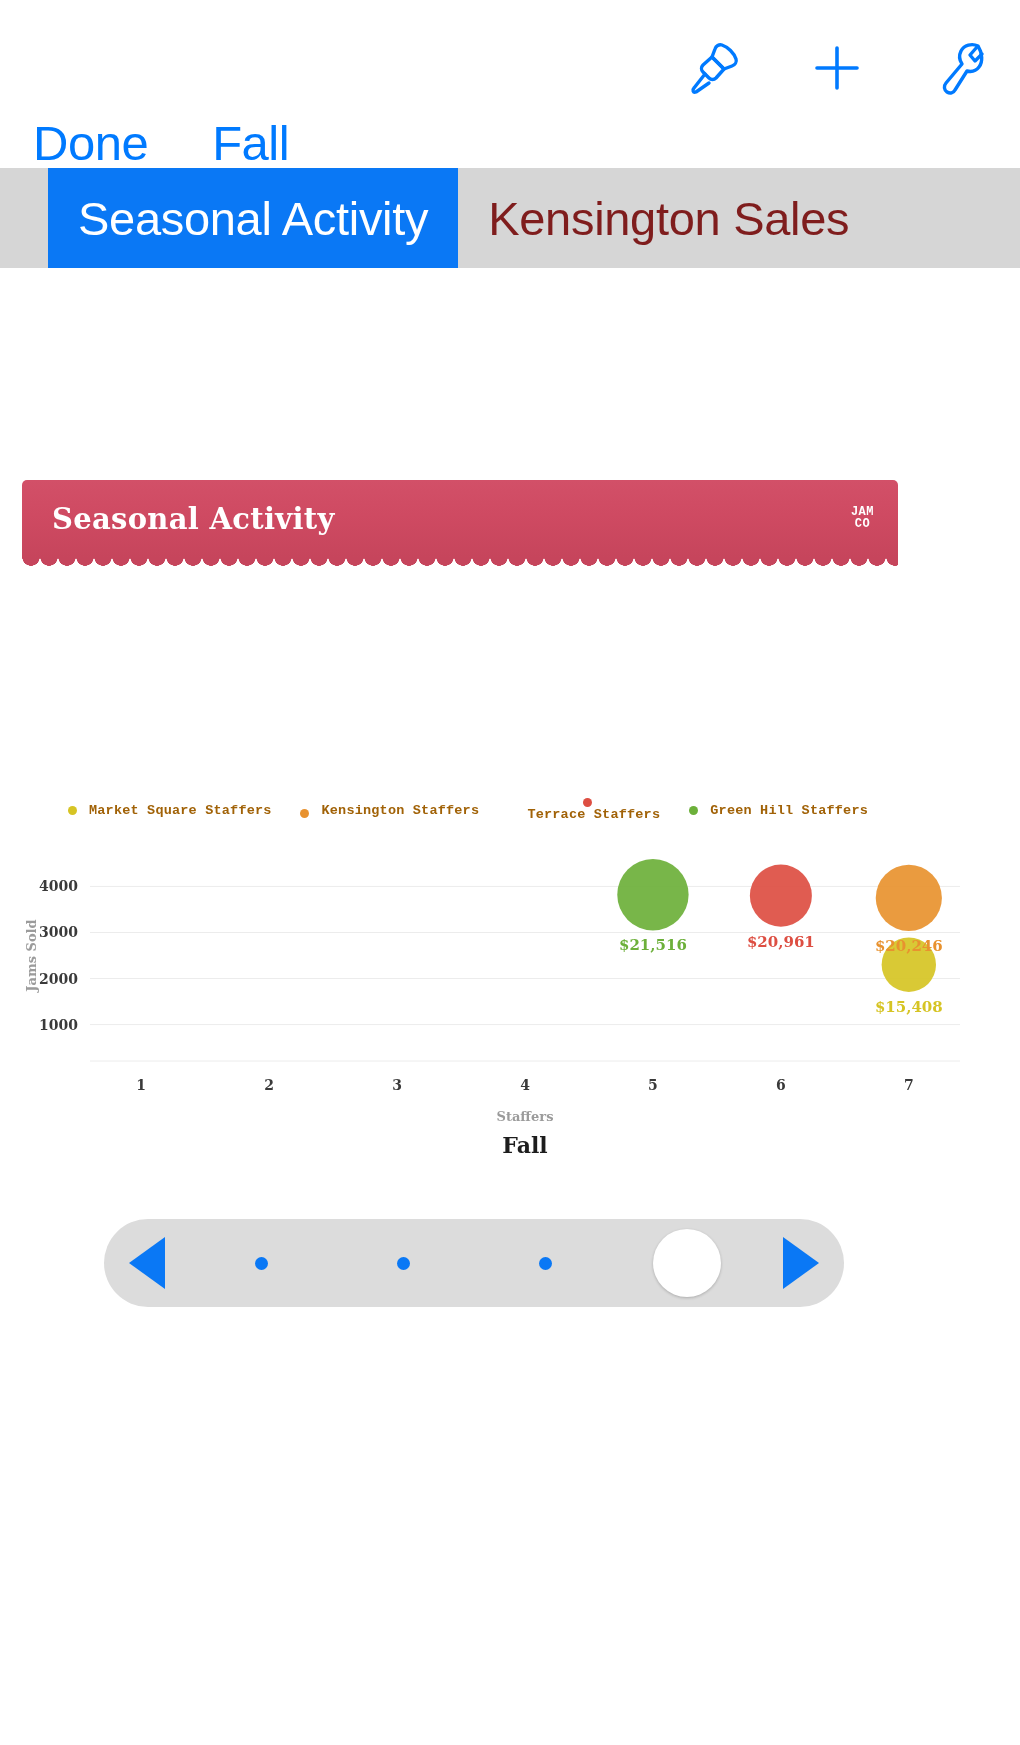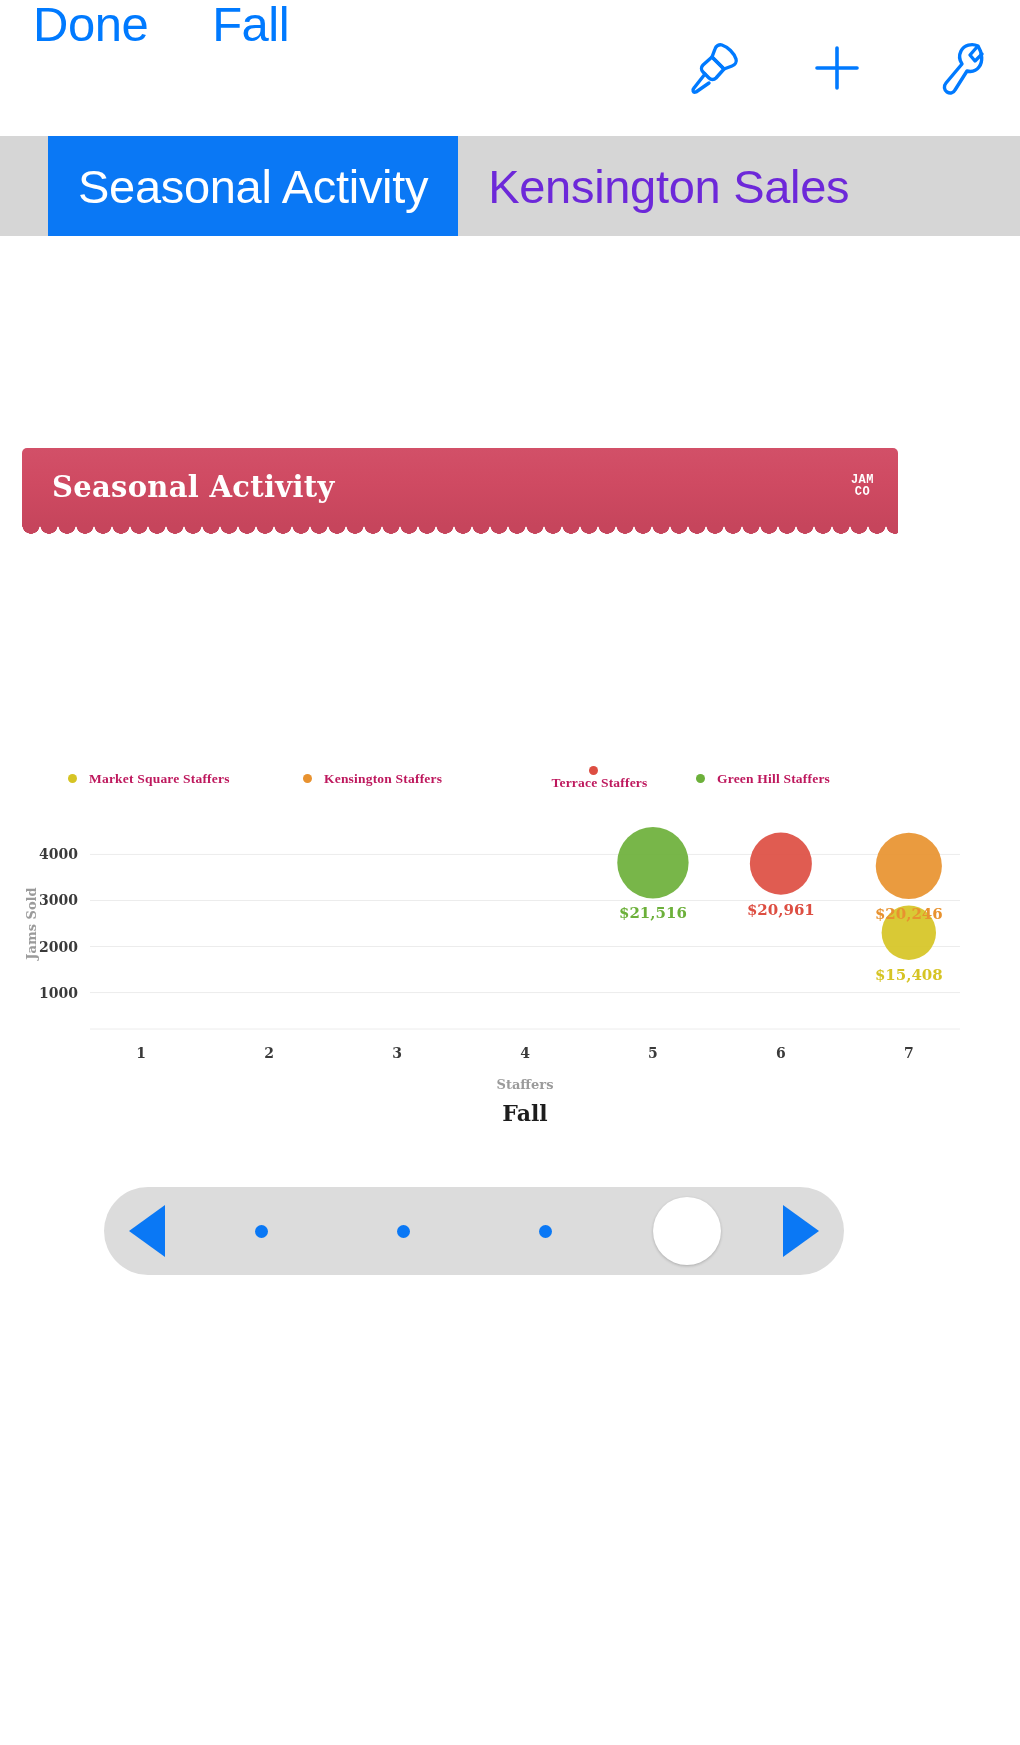--- a/index.html
+++ b/index.html
@@ -7,24 +7,24 @@
     margin: 0; padding: 0;
     width: 1020px; height: 1745px;
     background: #ffffff;
     font-family: "Liberation Sans", sans-serif;
     overflow: hidden;
   }
 
   
   .toolbar {
     position: relative;
-    height: 136px;
+    height: 168px;
     background: #ffffff;
     display: flex;
-    align-items: flex-start;
+    align-items: flex-end;
   }
   .tb-left { display: flex; align-items: baseline; padding-left: 33px; }
   .tb-btn {
     color: #007aff;
     font-size: 49px;
     font-weight: 400;
     letter-spacing: -0.5px;
     line-height: 1;
     cursor: pointer;
     white-space: nowrap;
@@ -55,21 +55,21 @@
   }
   .tab-gutter { width: 48px; flex: 0 0 48px; background: #d6d6d6; }
   .tab {
     display: flex;
     align-items: center;
     justify-content: center;
     padding: 0 30px;
     font-size: 47px;
     font-weight: 400;
     letter-spacing: -0.3px;
-    color: #6d28d9;
+    color: #7f1d1d;
     white-space: nowrap;
     cursor: pointer;
     background: #d6d6d6;
   }
   .tab.active { background: #0a78f5; color: #ffffff; }
 
   
   .canvas {
     position: relative;
     background: #ffffff;
@@ -134,24 +134,24 @@
     align-items: center;
     white-space: nowrap;
   }
   .legend-dot {
     width: 9px; height: 9px;
     border-radius: 50%;
     margin-right: 12px;
     flex: 0 0 auto;
   }
   .legend-label {
-    font-family: Liberation Serif, serif;
+    font-family: Liberation Mono, monospace;
     font-size: 13.5px;
     font-weight: bold;
-    color: #be185d;
+    color: #a16207;
     letter-spacing: 0.2px;
   }
 
   
   .plot {
     position: absolute;
     left: 0; top: 0;
     width: 1020px; height: 1509px;
     pointer-events: none;
   }
@@ -290,21 +290,21 @@
       </div>
     </div>
     <div class="scallop"></div>
   </div>
 
   <div class="legend">
     <div class="legend-item" style="width:235px;">
       <span class="legend-dot" style="background:#d6c424;"></span>
       <span class="legend-label">Market Square Staffers</span>
     </div>
-    <div class="legend-item" style="width:200px;">
+    <div class="legend-item" style="width:200px;align-items:flex-end;">
       <span class="legend-dot" style="background:#e8922f;"></span>
       <span class="legend-label">Kensington Staffers</span>
     </div>
     <div class="legend-item" style="width:193px;flex-direction:column;">
       <span class="legend-dot" style="background:#dd4e42;"></span>
       <span class="legend-label">Terrace Staffers</span>
     </div>
     <div class="legend-item">
       <span class="legend-dot" style="background:#6cb03a;"></span>
       <span class="legend-label">Green Hill Staffers</span>

